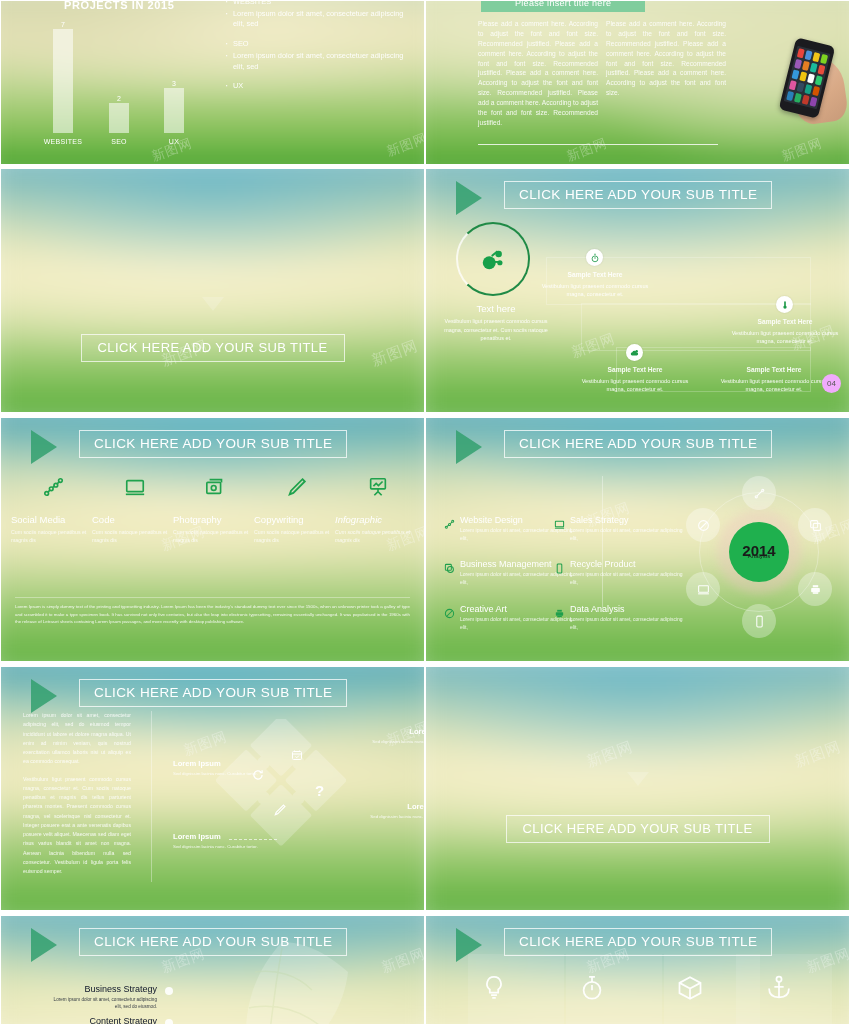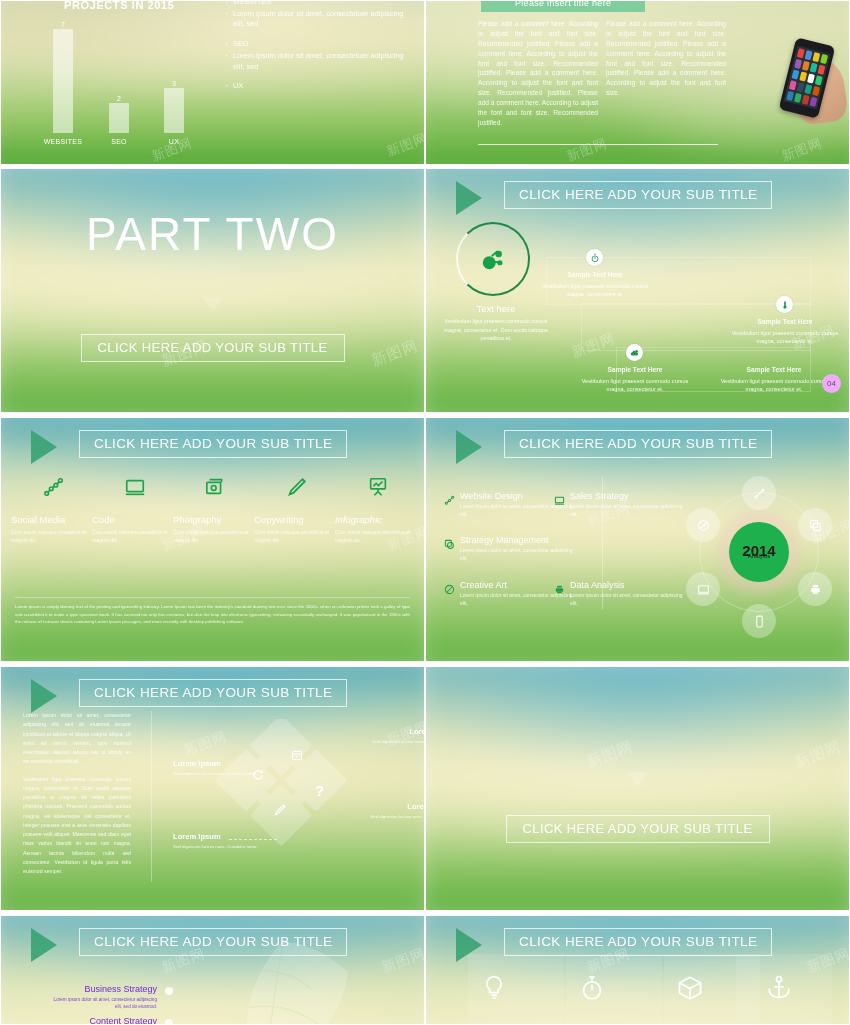--- a/index.html
+++ b/index.html
@@ -269,21 +269,21 @@
   .ic-col .glyph { color: #1fa24d; height: 26px; display: flex; align-items: center; justify-content: center; }
   .ic-col .nm { color: #ffffff; font-size: 9.5px; margin-top: 14px; font-weight: 300; }
   .ic-col .ds { color: rgba(255,255,255,0.82); font-size: 5.2px; line-height: 1.6; margin-top: 3px; }
   .foot-rule { position: absolute; left: 14px; right: 14px; top: 179px; border-top: 1px solid rgba(255,255,255,0.35); }
   .foot-txt {
     position: absolute; left: 14px; right: 14px; top: 185px;
     color: rgba(255,255,255,0.88); font-size: 4.4px; line-height: 1.75; text-align: justify;
   }
 
   
-  .srv { position: absolute; width: 130px; }
+  .srv { position: absolute; width: 130px; margin-top: 24px; }
   .srv .ic { position: absolute; left: 0; top: 1px; color: #1f9f4c; }
   .srv .tt { margin-left: 16px; color: #ffffff; font-size: 9px; font-weight: 300; line-height: 1.15; }
   .srv .dd { margin-left: 16px; color: rgba(255,255,255,0.85); font-size: 5px; line-height: 1.6; margin-top: 1px; }
   .srv-div { position: absolute; left: 176px; top: 58px; bottom: 52px; border-left: 1px solid rgba(255,255,255,0.35); }
   .orbit { position: absolute; right: 16px; top: 60px; width: 148px; height: 148px; }
   .orbit .ring { position: absolute; inset: 14px; border-radius: 50%; border: 1px solid rgba(255,255,255,0.28); }
   .orbit .halo { position: absolute; left: 32px; top: 32px; width: 84px; height: 84px; border-radius: 50%; background: rgba(235,200,190,0.40); filter: blur(4px); }
   .orbit .core {
     position: absolute; left: 44px; top: 44px; width: 60px; height: 60px; border-radius: 50%;
     background: #1fb04e; display: flex; flex-direction: column; align-items: center; justify-content: center;
@@ -301,21 +301,21 @@
   .pz-left p + p { margin-top: 8px; }
   .pz-div { position: absolute; left: 150px; top: 44px; bottom: 28px; border-left: 1px solid rgba(255,255,255,0.35); }
   .pz-lab { position: absolute; width: 96px; }
   .pz-lab b { color: #ffffff; font-size: 7.6px; display: block; }
   .pz-lab span { color: rgba(255,255,255,0.85); font-size: 4.4px; line-height: 1.6; display: block; margin-top: 2px; }
   .puzzle { position: absolute; left: 215px; top: 52px; width: 130px; height: 130px; opacity: .30; }
   .pz-ic { position: absolute; color: #ffffff; }
   .dashline { position: absolute; border-top: 1px dashed rgba(255,255,255,0.65); }
 
   
-  .strat { position: absolute; width: 108px; text-align: right; color: #6d28d9; }
+  .strat { position: absolute; width: 108px; text-align: right; color: #0f172a; }
   .strat b { font-size: 9px; font-weight: 300; display: block; }
   .strat span { font-size: 4.6px; line-height: 1.6; display: block; margin-top: 2px; opacity: .85; }
   .strat .dot { position: absolute; right: -16px; top: 3px; width: 8px; height: 8px; border-radius: 50%; background: rgba(255,255,255,0.9); }
   .leaf { position: absolute; right: 60px; top: 20px; width: 170px; height: 150px; opacity: .35; }
 
   
   .tile { position: absolute; top: 38px; width: 96px; height: 80px; background: rgba(255,255,255,0.10); }
   .bigic { position: absolute; top: 58px; width: 96px; text-align: center; color: rgba(255,255,255,0.95); }
 </style>
 </head>
@@ -399,21 +399,20 @@
       <div class="wm" style="left:140px;top:140px;font-size:13px;">新图网</div>
       <div class="wm" style="left:355px;top:140px;font-size:13px;">新图网</div>
     </div>
   </div>
 
   <div class="gap"></div>
 
   <div class="slide">
     <div class="slide-inner">
       <div class="bg b-tall"></div>
-      <div class="part-title">PART TWO</div>
       <div class="part-chev"></div>
       <div class="part-sub">CLICK HERE ADD YOUR SUB TITLE</div>
       <div class="wm" style="left:160px;top:175px;font-size:15px;">新图网</div>
       <div class="wm" style="left:370px;top:175px;font-size:15px;">新图网</div>
     </div>
   </div>
 
   <div class="slide">
     <div class="slide-inner">
       <div class="bg b-tall"></div>
@@ -592,24 +591,33 @@
         <div class="dd">Lorem ipsum dolor sit amet, consectetur adipiscing elit,</div>
       </div>
 
       <div class="srv" style="left:18px;top:117px;">
         <span class="ic">
           <svg width="11" height="11" viewBox="0 0 24 24" fill="none" stroke="currentColor" stroke-width="2.2">
             <rect x="3" y="3" width="13" height="13" rx="2"></rect>
               <circle cx="14" cy="14" r="6.5"></circle>
           </svg>
         </span>
-        <div class="tt">Strategy Management</div>
+        <div class="tt">Business Management</div>
         <div class="dd">Lorem ipsum dolor sit amet, consectetur adipiscing elit,</div>
       </div>
 
+      <div class="srv" style="left:128px;top:117px;">
+        <span class="ic">
+          <svg width="11" height="11" viewBox="0 0 24 24" fill="none" stroke="currentColor" stroke-width="2.2">
+            <rect x="7" y="2" width="10" height="20" rx="2"></rect>
+          </svg>
+        </span>
+        <div class="tt">Recycle Product</div>
+        <div class="dd">Lorem ipsum dolor sit amet, consectetur adipiscing elit,</div>
+      </div>
 
       <div class="srv" style="left:18px;top:162px;">
         <span class="ic">
           <svg width="11" height="11" viewBox="0 0 24 24" fill="none" stroke="currentColor" stroke-width="2.2">
             <circle cx="12" cy="12" r="9"></circle>
               <path d="M6 18 18 6"></path>
           </svg>
         </span>
         <div class="tt">Creative Art</div>
         <div class="dd">Lorem ipsum dolor sit amet, consectetur adipiscing elit,</div>

